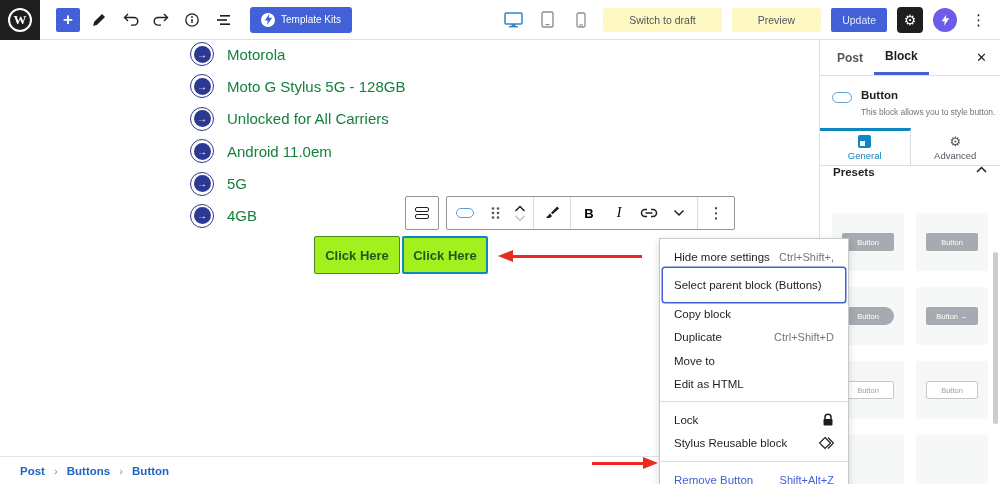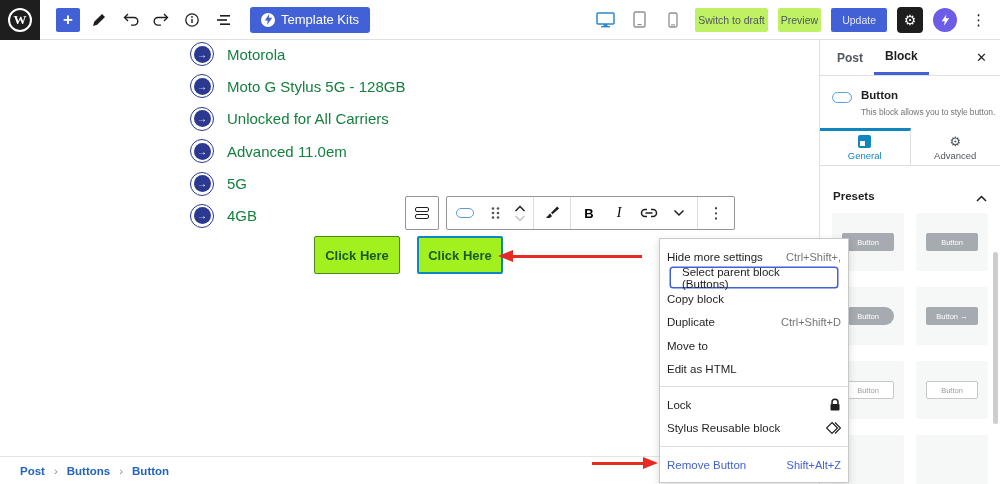--- a/index.html
+++ b/index.html
@@ -10,24 +10,24 @@
   
   .topbar { position:absolute; left:0; top:0; width:1000px; height:40px; background:#fff;
             border-bottom:1px solid #e0e0e0; display:flex; align-items:center; }
   .wp-logo { width:40px; height:40px; background:#1e1e1e; display:flex; align-items:center; justify-content:center; flex:none; }
   .wp-logo .ring { width:24px; height:24px; border:2px solid #fff; border-radius:50%; display:flex; align-items:center; justify-content:center;
                    color:#fff; font-family:"Liberation Serif", serif; font-size:13px; font-weight:bold; }
   .tb-left { display:flex; align-items:center; gap:7px; margin-left:16px; }
   .icon-btn { width:24px; height:24px; display:flex; align-items:center; justify-content:center; border-radius:2px; background:transparent; border:none; cursor:pointer; }
   .plus-btn { background:var(--accent); color:#fff; font-size:17px; font-weight:bold; line-height:1; }
   .tk-btn { margin-left:8px; height:26px; background:var(--accent); color:#fff; border:none; border-radius:3px;
-            display:flex; align-items:center; gap:6px; padding:0 11px; font-size:13px; cursor:pointer; }
+            display:flex; align-items:center; gap:6px; padding:0 11px; font-size:10px; cursor:pointer; }
   .tk-circle { width:14px; height:14px; background:#fff; border-radius:50%; display:flex; align-items:center; justify-content:center; }
   .tb-right { margin-left:auto; display:flex; align-items:center; gap:10px; padding-right:10px; }
-  .ghost-btn { height:24px; background:#bef264; border:none; border-radius:2px; color:#50575e; font-size:10.5px; padding:0 3px; cursor:pointer; }
+  .ghost-btn { height:24px; background:#fef9c3; border:none; border-radius:2px; color:#50575e; font-size:10.5px; padding:0 26px; cursor:pointer; }
   .update-btn { height:24px; background:var(--accent); border:none; border-radius:2px; color:rgba(255,255,255,.85); font-size:10.5px; padding:0 11px; cursor:pointer; }
   .gear-btn { width:26px; height:26px; background:#1e1e1e; border:none; border-radius:4px; color:#fff; font-size:14px; line-height:1;
               display:flex; align-items:center; justify-content:center; cursor:pointer; }
   .ek-btn { width:24px; height:24px; border-radius:50%; background:#6d5ce8; border:none; display:flex; align-items:center; justify-content:center; cursor:pointer; }
   .dots-btn { background:none; border:none; font-size:15px; color:#1e1e1e; cursor:pointer; padding:2px 4px; }
 
   
   .list { position:absolute; left:190px; top:42px; display:flex; flex-direction:column; gap:8.4px; }
   .li-row { display:flex; align-items:center; gap:13px; height:24px; }
   .li-ic { width:24px; height:24px; border:1px solid var(--navy); border-radius:50%; display:flex; align-items:center; justify-content:center; flex:none; }
@@ -43,61 +43,61 @@
   .seg + .seg { border-left:1px solid #ddd; }
   .t-ic { width:24px; height:24px; display:flex; align-items:center; justify-content:center; border:none; background:none; cursor:pointer; }
   .movers { display:flex; flex-direction:column; align-items:center; justify-content:center; gap:1px; }
   .bold-g { font-weight:bold; font-size:13px; }
   .ital-g { font-family:"Liberation Serif", serif; font-style:italic; font-size:14px; }
   .caps-ic { width:18px; height:10px; border:1.5px solid #5b9dd9; border-radius:5px; }
   .stack-ic { display:flex; flex-direction:column; gap:2px; }
   .stack-ic i { display:block; width:14px; height:5px; border:1.5px solid #1e1e1e; border-radius:2px; }
 
   
-  .btn-row { position:absolute; left:314px; top:236px; display:flex; gap:17px; align-items:center; }
+  .btn-row { position:absolute; left:314px; top:236px; display:flex; gap:2px; align-items:center; }
   .g-btn { width:86px; height:38px; background:var(--green); border:1px solid var(--green_border); border-radius:2px;
            color:var(--green_text); font-size:13px; font-weight:bold; display:flex; align-items:center; justify-content:center; cursor:pointer; }
   .g-btn.selected { border:2px solid var(--wp_blue); }
 
   
   .rarrow { position:absolute; z-index:30; height:13px; }
   .rarrow .shaft { position:absolute; top:5px; height:3px; background:var(--red); }
   .rarrow .headL { position:absolute; left:0; top:0; width:0; height:0; border-top:6.5px solid transparent; border-bottom:6.5px solid transparent; border-right:15px solid var(--red); }
   .rarrow .headR { position:absolute; right:0; top:0; width:0; height:0; border-top:6.5px solid transparent; border-bottom:6.5px solid transparent; border-left:15px solid var(--red); }
   .arrow1 { left:498px; top:250px; width:144px; }
   .arrow1 .shaft { left:14px; right:0; }
   .arrow2 { left:592px; top:457px; width:66px; }
   .arrow2 .shaft { left:0; right:14px; }
 
   
   .cmenu { position:absolute; left:659px; top:238px; width:190px; background:#fff; border:1px solid #c6c8ca;
            box-shadow:0 3px 8px rgba(0,0,0,.15); z-index:20; padding:6px 0; }
-  .mi { height:23.3px; display:flex; align-items:center; justify-content:space-between; padding:0 7px; font-size:11.5px; cursor:pointer; }
+  .mi { height:23.3px; display:flex; align-items:center; justify-content:space-between; padding:0 14px; font-size:11.5px; cursor:pointer; }
   .mi-short { color:#757575; font-size:11px; }
-  .mi.focused { height:19px; margin:0 11px; padding:3px 11px; border-radius:2px; box-shadow:0 0 0 1.5px var(--accent); }
+  .mi.focused { height:34px; margin:0 3px; padding:3px 11px; border-radius:2px; box-shadow:0 0 0 1.5px var(--accent); }
   .m-div { height:1px; background:#ddd; margin:6px 0; }
   .mi.accent, .mi.accent .mi-short { color:var(--accent); }
 
   
   .sidebar { position:absolute; left:819px; top:40px; width:181px; height:444px; background:#fff; border-left:1px solid #e0e0e0; overflow:hidden; }
   .side-tabs { height:36px; display:flex; align-items:stretch; border-bottom:1px solid #e0e0e0; padding-left:6px; }
   .s-tab { display:flex; align-items:center; padding:0 11px; font-size:12px; font-weight:bold; color:#50575e; cursor:pointer; }
   .s-tab.active { color:#1e1e1e; border-bottom:3px solid var(--accent); }
   .s-close { margin-left:auto; border:none; background:none; font-size:13px; padding:0 13px; cursor:pointer; color:#1e1e1e; }
   .bcard { display:flex; gap:9px; padding:13px 12px 11px; }
   .bcard-ic { width:20px; height:11px; border:1.5px solid #5b9dd9; border-radius:5.5px; margin-top:3px; flex:none; }
   .bcard-t { font-size:11.5px; font-weight:bold; }
   .bcard-d { font-size:8.5px; letter-spacing:-0.1px; color:#757575; margin-top:6px; white-space:nowrap; }
   .ptabs { height:38px; display:flex; border-bottom:1px solid #ddd; }
   .ptab { flex:1; display:flex; flex-direction:column; align-items:center; justify-content:center; gap:2px;
           font-size:9.5px; color:#50575e; padding-top:3px; cursor:pointer; }
   .ptab.active { border-top:3px solid var(--wp_blue); border-right:1px solid #ddd; padding-top:0; color:var(--wp_blue); }
   .gen-ic { position:relative; width:13px; height:13px; background:var(--wp_blue); border-radius:2px; }
   .gen-ic i { position:absolute; left:2px; bottom:2px; width:5px; height:5px; background:#fff; }
-  .phdr { height:36px; display:flex; align-items:flex-end; justify-content:space-between; padding:0 13px; font-size:11.5px; font-weight:bold; }
+  .phdr { height:36px; display:flex; align-items:flex-start; justify-content:space-between; padding:0 13px; font-size:11.5px; font-weight:bold; }
   .selrow { display:flex; align-items:center; justify-content:space-between; padding:0 13px; margin-top:5px; font-size:10.5px; color:#50575e; }
   .pgrid { margin:11px 12px 0; display:grid; grid-template-columns:1fr 1fr; gap:16px 12px; }
   .pcard { height:58px; background:#f6f7f7; border-radius:2px; display:flex; align-items:center; justify-content:center; cursor:pointer; }
   .pbtn { min-width:52px; height:18px; padding:0 6px; display:flex; align-items:center; justify-content:center;
           font-size:7.5px; color:#fff; background:#a5abb1; border-radius:2px; white-space:nowrap; }
   .pbtn.pill { border-radius:9px; }
   .pbtn.outline { background:#fff; border:1px solid #c6c8ca; color:#9aa0a5; }
   .s-scroll { position:absolute; right:2px; top:212px; width:5px; height:172px; background:#cdcdcd; border-radius:3px; }
 
   
@@ -233,21 +233,21 @@
     <div class="li-row">
       <span class="li-ic">
           <span class="fill">→</span>
         </span>
       <span class="li-txt">Unlocked for All Carriers</span>
     </div>
     <div class="li-row">
       <span class="li-ic">
           <span class="fill">→</span>
         </span>
-      <span class="li-txt">Advanced 11.0em</span>
+      <span class="li-txt">Android 11.0em</span>
     </div>
     <div class="li-row">
       <span class="li-ic">
           <span class="fill">→</span>
         </span>
       <span class="li-txt">5G</span>
     </div>
     <div class="li-row">
       <span class="li-ic">
           <span class="fill">→</span>

